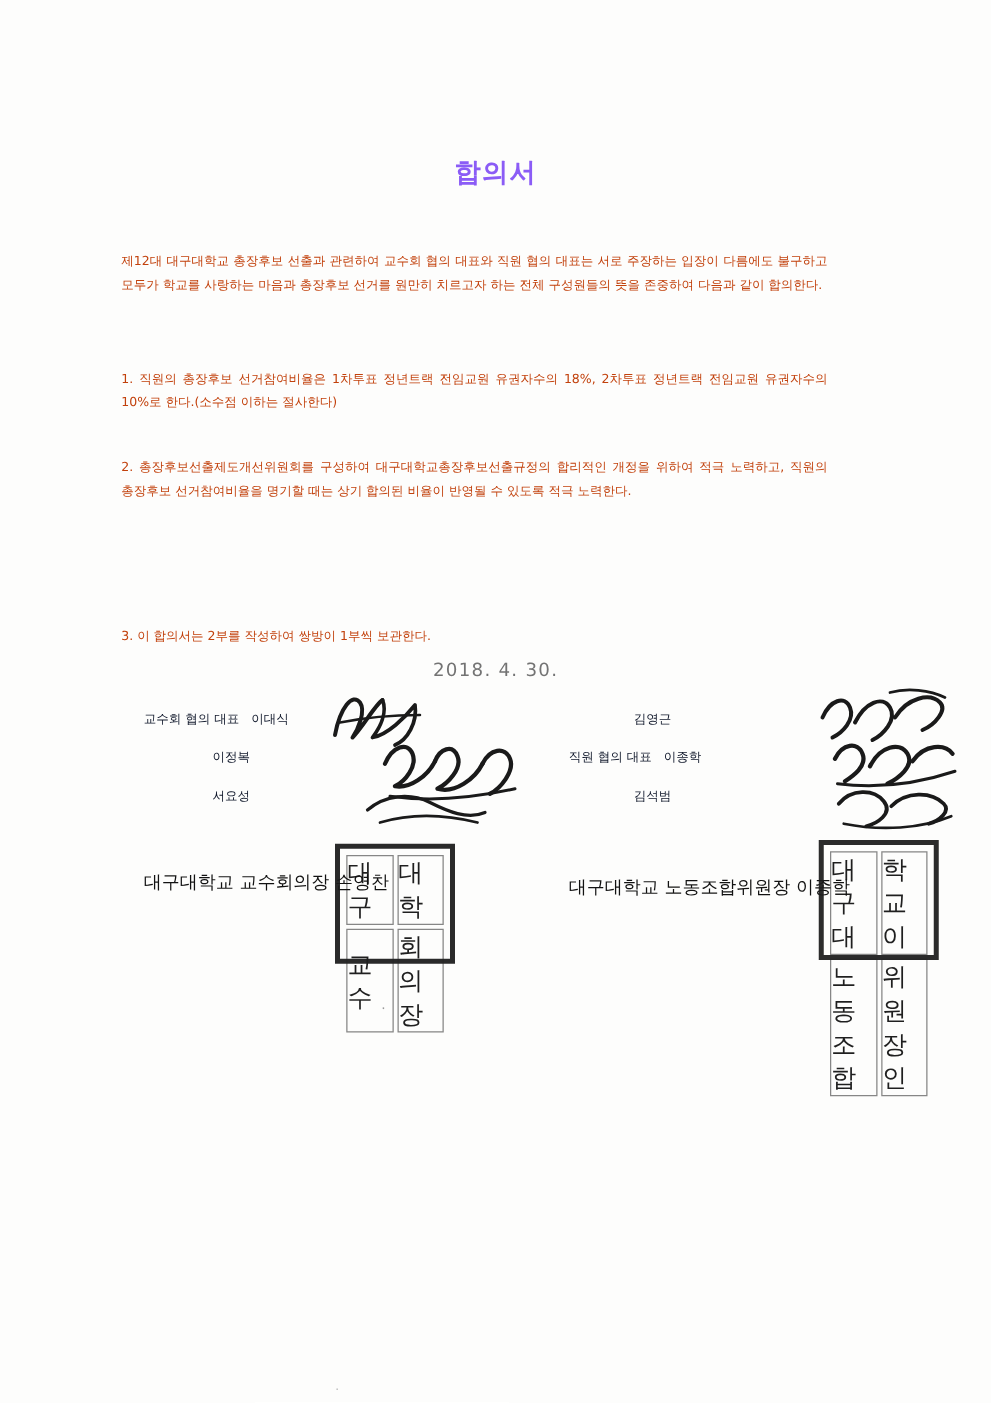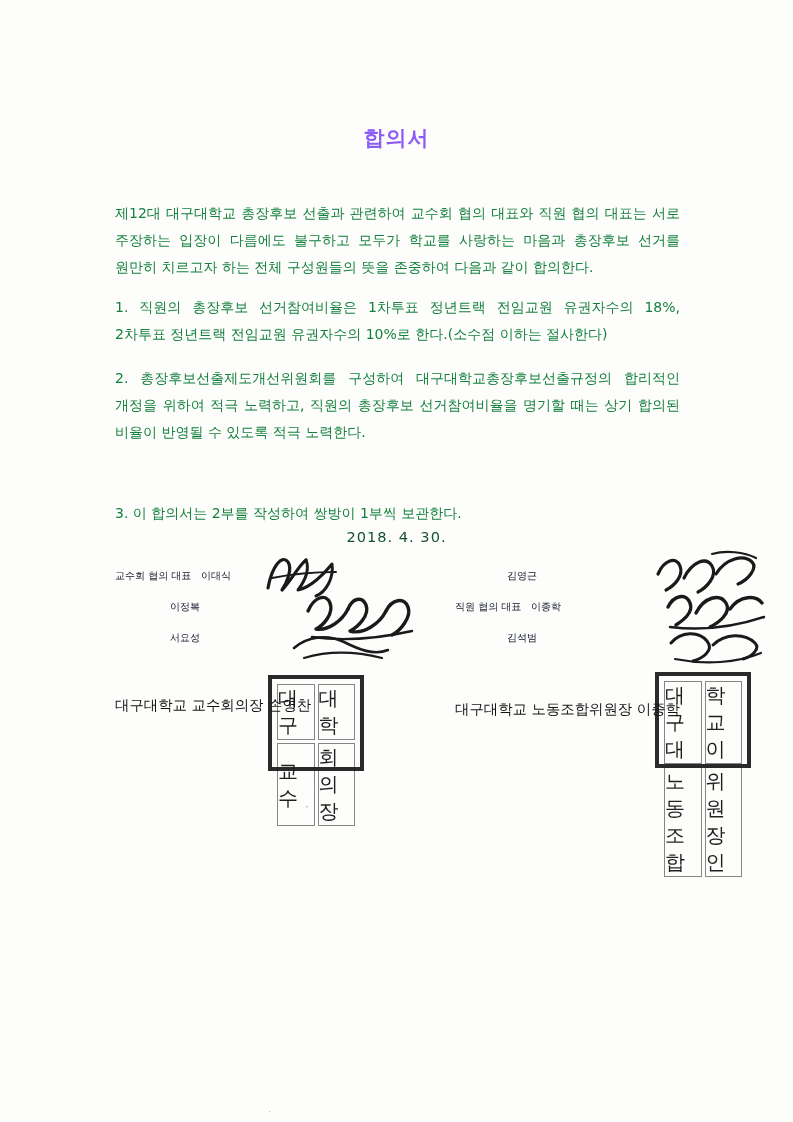--- a/index.html
+++ b/index.html
@@ -29,43 +29,43 @@
     width: 100%;
     text-align: center;
     font-size: 21px;
     font-weight: bold;
     letter-spacing: 1px;
     color: #8b5cf6;
   }
 
   .body-block {
     position: absolute;
-    left: 115px;
+    left: 97px;
     width: 565px;
-    font-size: 14px;
+    font-size: 10px;
     line-height: 1.92;
     text-align: justify;
-    color: #15803d;
+    color: #c2410c;
     word-break: keep-all;
   }
 
   .p-intro { top: 200px; }
   .p-item1 { top: 294px; }
   .p-item2 { top: 365px; }
   .p-item3 { top: 460px; margin-top: 40px; }
 
   .date-line {
     position: absolute;
     top: 528px;
     left: 0;
     width: 100%;
     text-align: center;
     font-size: 14.6px;
     letter-spacing: 1px;
-    color: #14532d;
+    color: #737373;
   }
 
   .sign-area {
     position: absolute;
     top: 565px;
     left: 0;
     width: 100%;
     height: 230px;
   }
 

